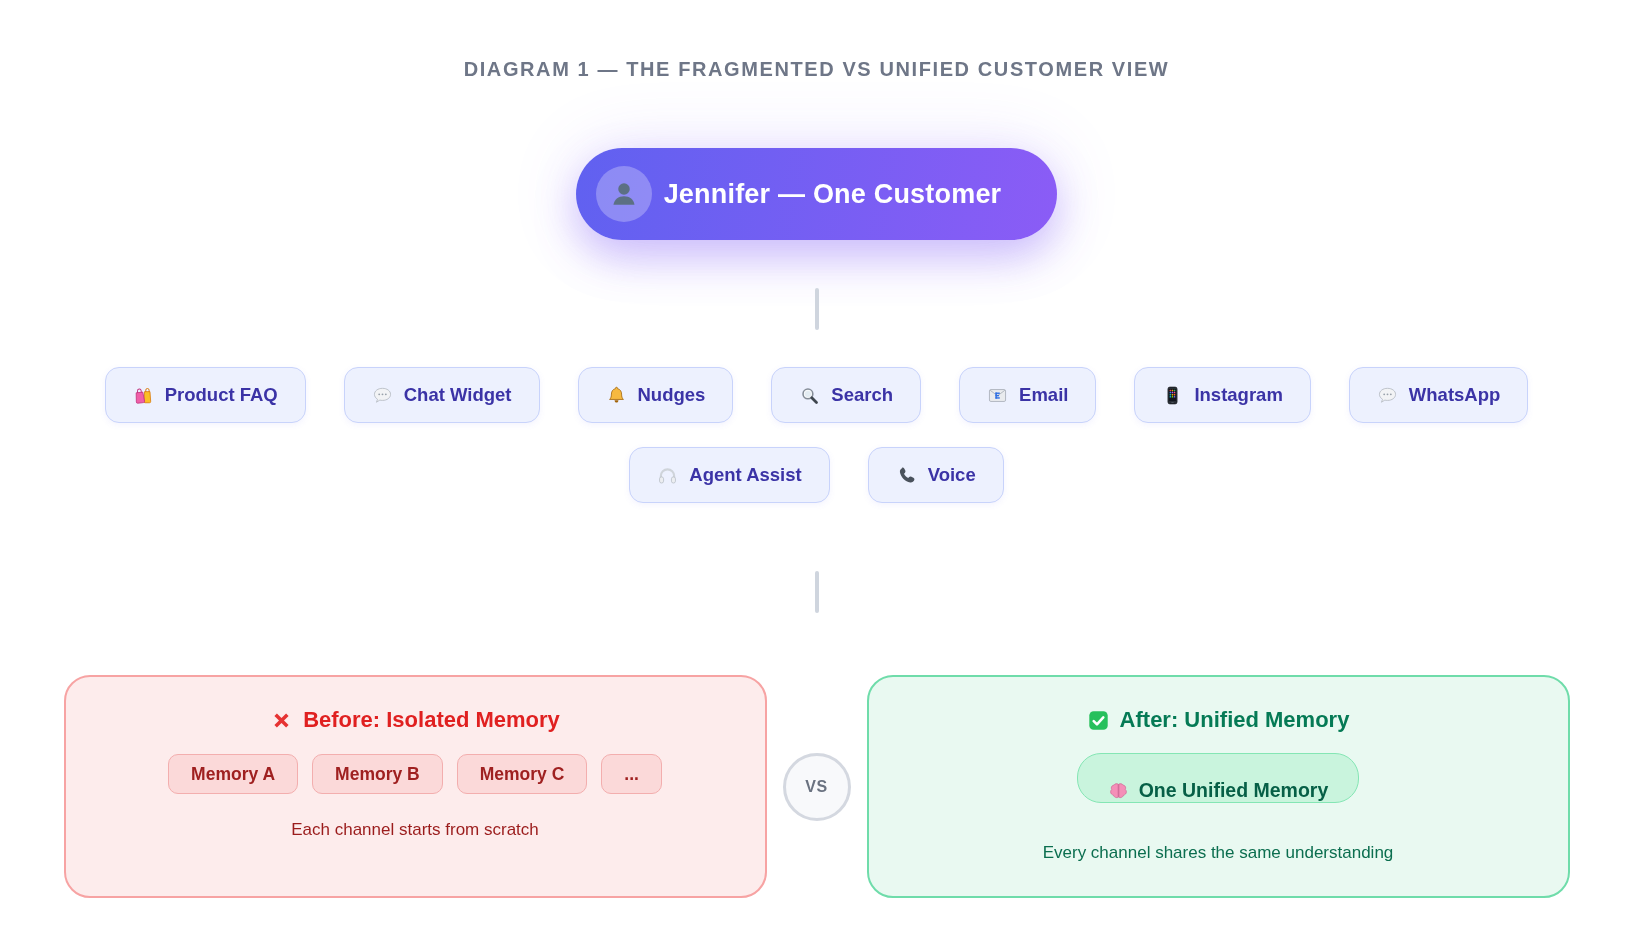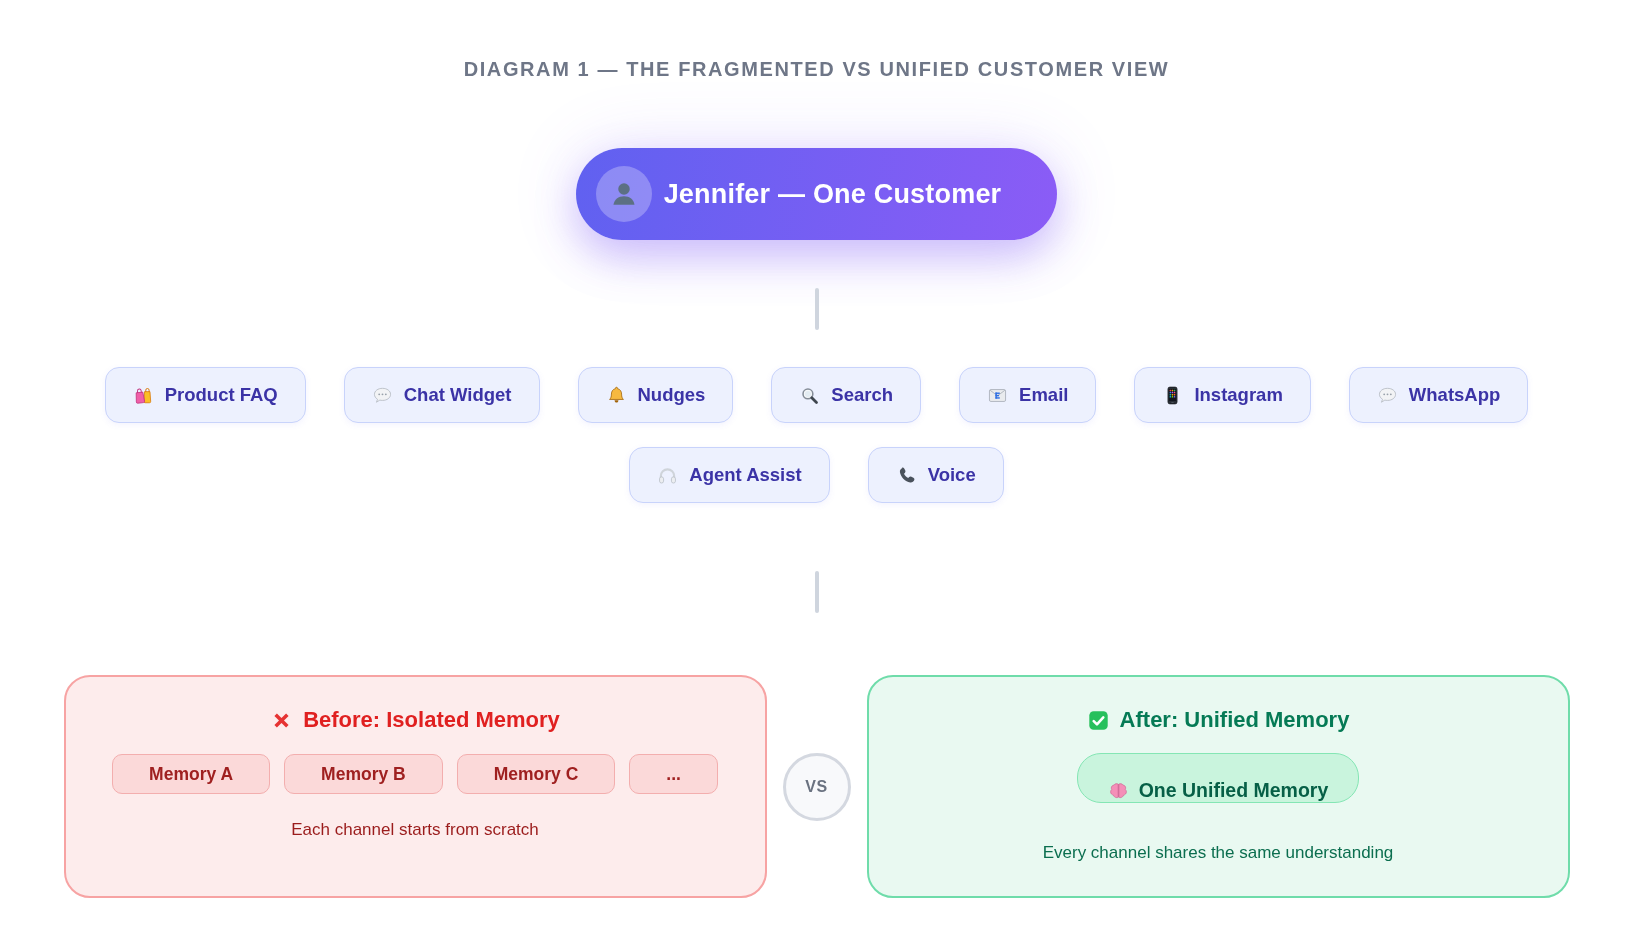--- a/index.html
+++ b/index.html
@@ -32,21 +32,21 @@
   .panel.before{background:#fdecec;border:2.5px solid #f7a3a3;}
   .panel.after{background:#e9f9f1;border:2.5px solid #6fdcaa;}
   .panel-title{margin-top:30px;font-size:22px;font-weight:700;display:flex;align-items:center;gap:10px;}
   .panel.before .panel-title{color:#e02020;}
   .panel.after .panel-title{color:#057a55;}
   .caption{font-size:17px;}
   .panel.before .caption{margin-top:26px;color:#9b1c1c;}
   .panel.after .caption{margin-top:40px;color:#0b6e4f;}
 
   .memory-row{display:flex;gap:14px;margin-top:21px;}
-  .memory-chip{height:38px;display:flex;align-items:center;padding:0 36px;background:#fbd9d9;
+  .memory-chip{height:38px;display:flex;align-items:center;padding:0 22px;background:#fbd9d9;
     border:1.5px solid #f3aeae;border-radius:10px;color:#9f2020;font-weight:600;font-size:17.5px;}
 
   .unified-pill{margin-top:20px;height:48px;display:flex;align-items:flex-end;gap:10px;padding:0 30px;
     background:#c9f4dd;border:1.5px solid #84e6b4;border-radius:24px;color:#065f46;font-weight:700;font-size:19.5px;}
 
   .vs-badge{position:absolute;left:50%;top:50%;transform:translate(-50%,-50%);width:62px;height:62px;
     border-radius:50%;background:#f8f9fb;border:3px solid #d4d8e0;display:flex;align-items:center;
     justify-content:center;font-size:16px;font-weight:800;color:#6a7280;letter-spacing:.5px;}
 
   .ico{display:inline-flex;width:21px;height:21px;flex:0 0 auto;}

